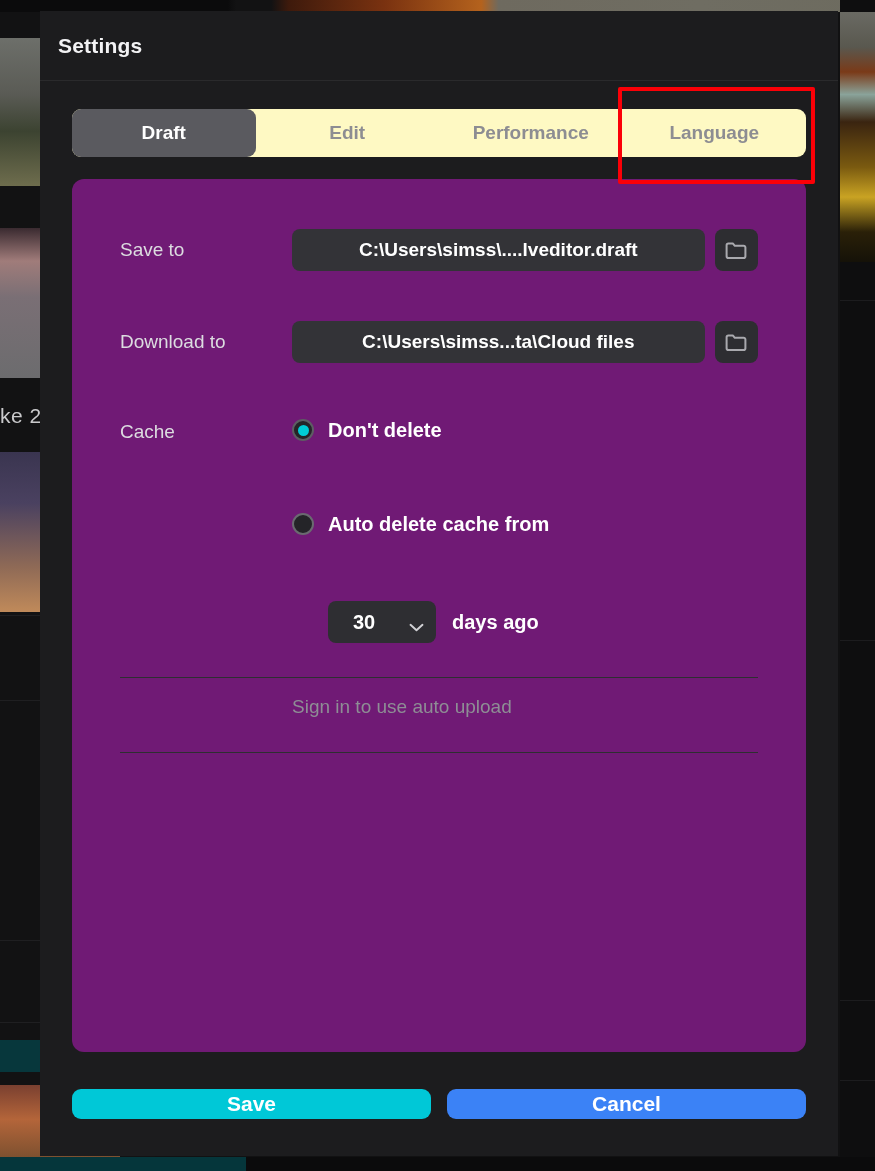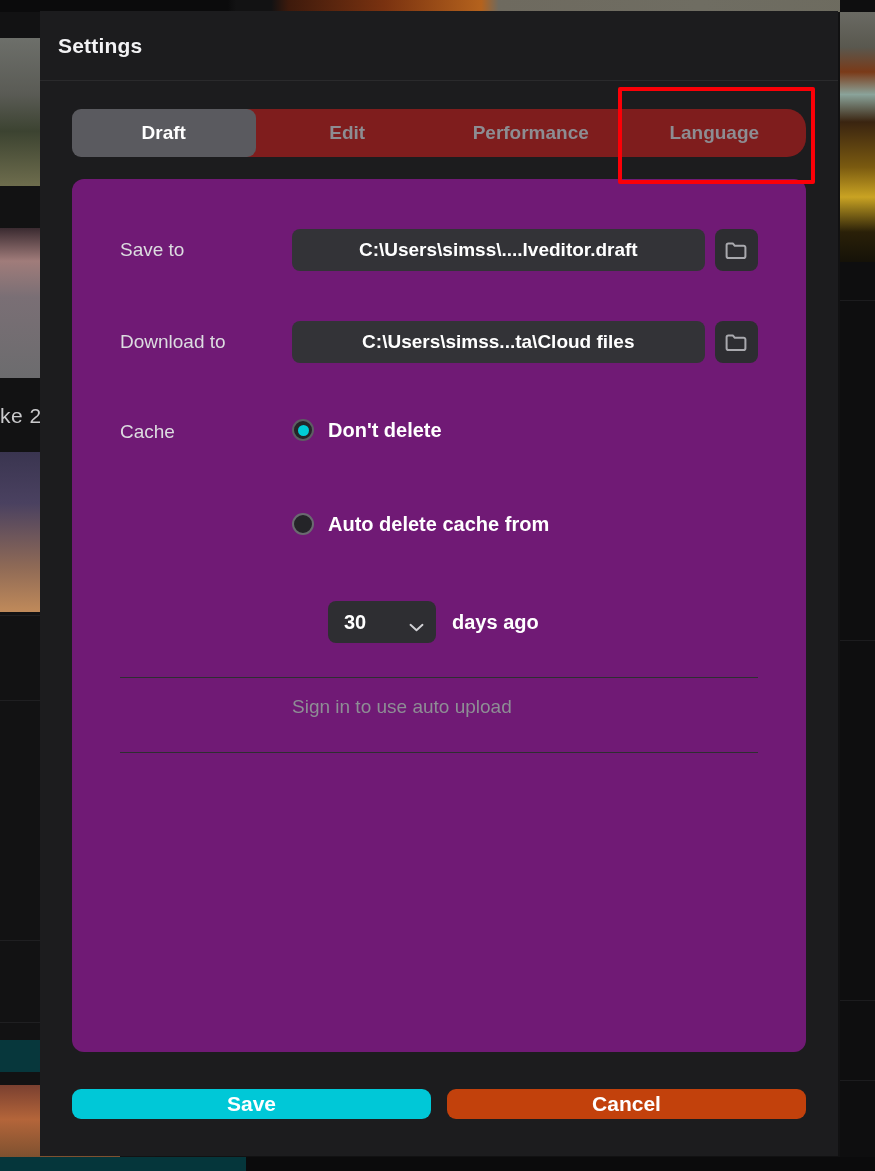--- a/index.html
+++ b/index.html
@@ -91,21 +91,21 @@
     letter-spacing: .2px;
   }
 
   
   #tab-bar-wrap {
     padding: 28px 32px 0 32px;
     position: relative;
   }
   #tab-bar {
     display: flex; height: 48px;
-    background: #7f1d1d; border-radius: 19px;
+    background: #fef9c3; border-radius: 9px;
   }
   .tab {
     flex: 1; display: flex; align-items: center; justify-content: center;
     font-size: 19px; font-weight: bold; color: #8d8d92;
     border-radius: 9px; cursor: pointer; user-select: none;
   }
   .tab.active { background: #5a5a5f; color: #ffffff; }
   #tab-highlight {
     position: absolute;
     left: 578px; top: 6px; width: 197px; height: 97px;
@@ -170,21 +170,21 @@
   .radio-opt.checked .radio-dot { background: #00ccd5; }
   .radio-text {
     color: #ffffff; font-size: 20px; font-weight: bold;
   }
   .days-row {
     display: flex; align-items: center; margin-top: 20px; margin-left: 36px;
   }
   .select-box {
     width: 108px; height: 42px; background: #2e2e32; border-radius: 8px;
     display: flex; align-items: center; justify-content: space-between;
-    padding: 0 12px 0 16px; cursor: pointer;
+    padding: 0 12px 0 25px; cursor: pointer;
   }
   .select-value { color: #ffffff; font-size: 20px; font-weight: bold; }
   .chevron { width: 15px; height: 9px; }
   .days-text {
     color: #ffffff; font-size: 20px; font-weight: bold; margin-left: 16px;
   }
 
   #row-cache-size { margin-top: 44px; }
   .cache-size-value {
     color: #93939a; font-size: 20px; font-weight: bold;
@@ -220,21 +220,21 @@
     flex: 0 0 104px; height: 104px;
     display: flex; align-items: center; gap: 16px;
     padding: 0 32px;
   }
   .footer-btn {
     flex: 1; height: 30px; border-radius: 9px;
     display: flex; align-items: center; justify-content: center;
     font-size: 21px; font-weight: bold; cursor: pointer; user-select: none;
   }
   #save-button { background: #00c8d7; color: #ffffff; }
-  #cancel-button { background: #c2410c; color: #ffffff; }
+  #cancel-button { background: #3b82f6; color: #ffffff; }
 </style>
 </head>
 <body>
 
 <div id="app-background">
   <div class="bg-left-col">
     <div class="bg-thumb bg-t1">
         <span class="pill"></span>
       </div>
     <div class="bg-thumb bg-t2">

